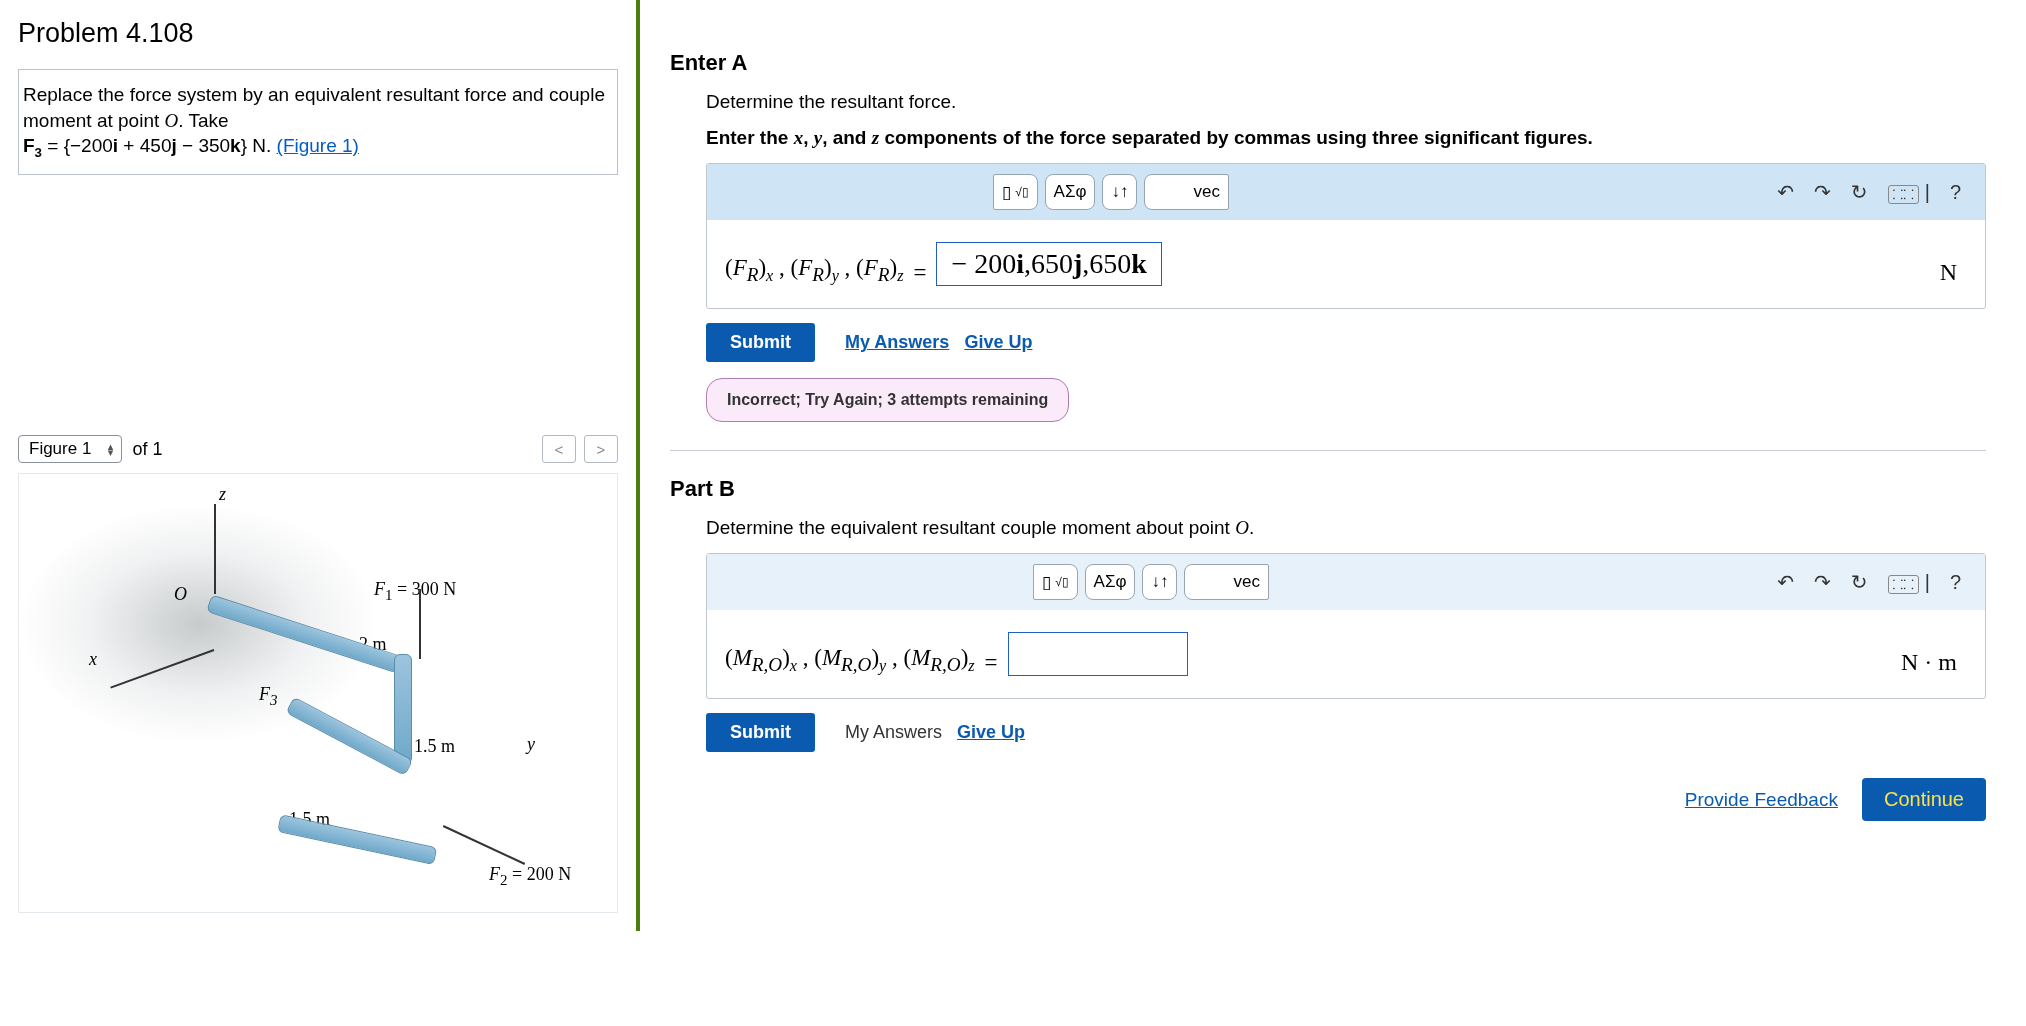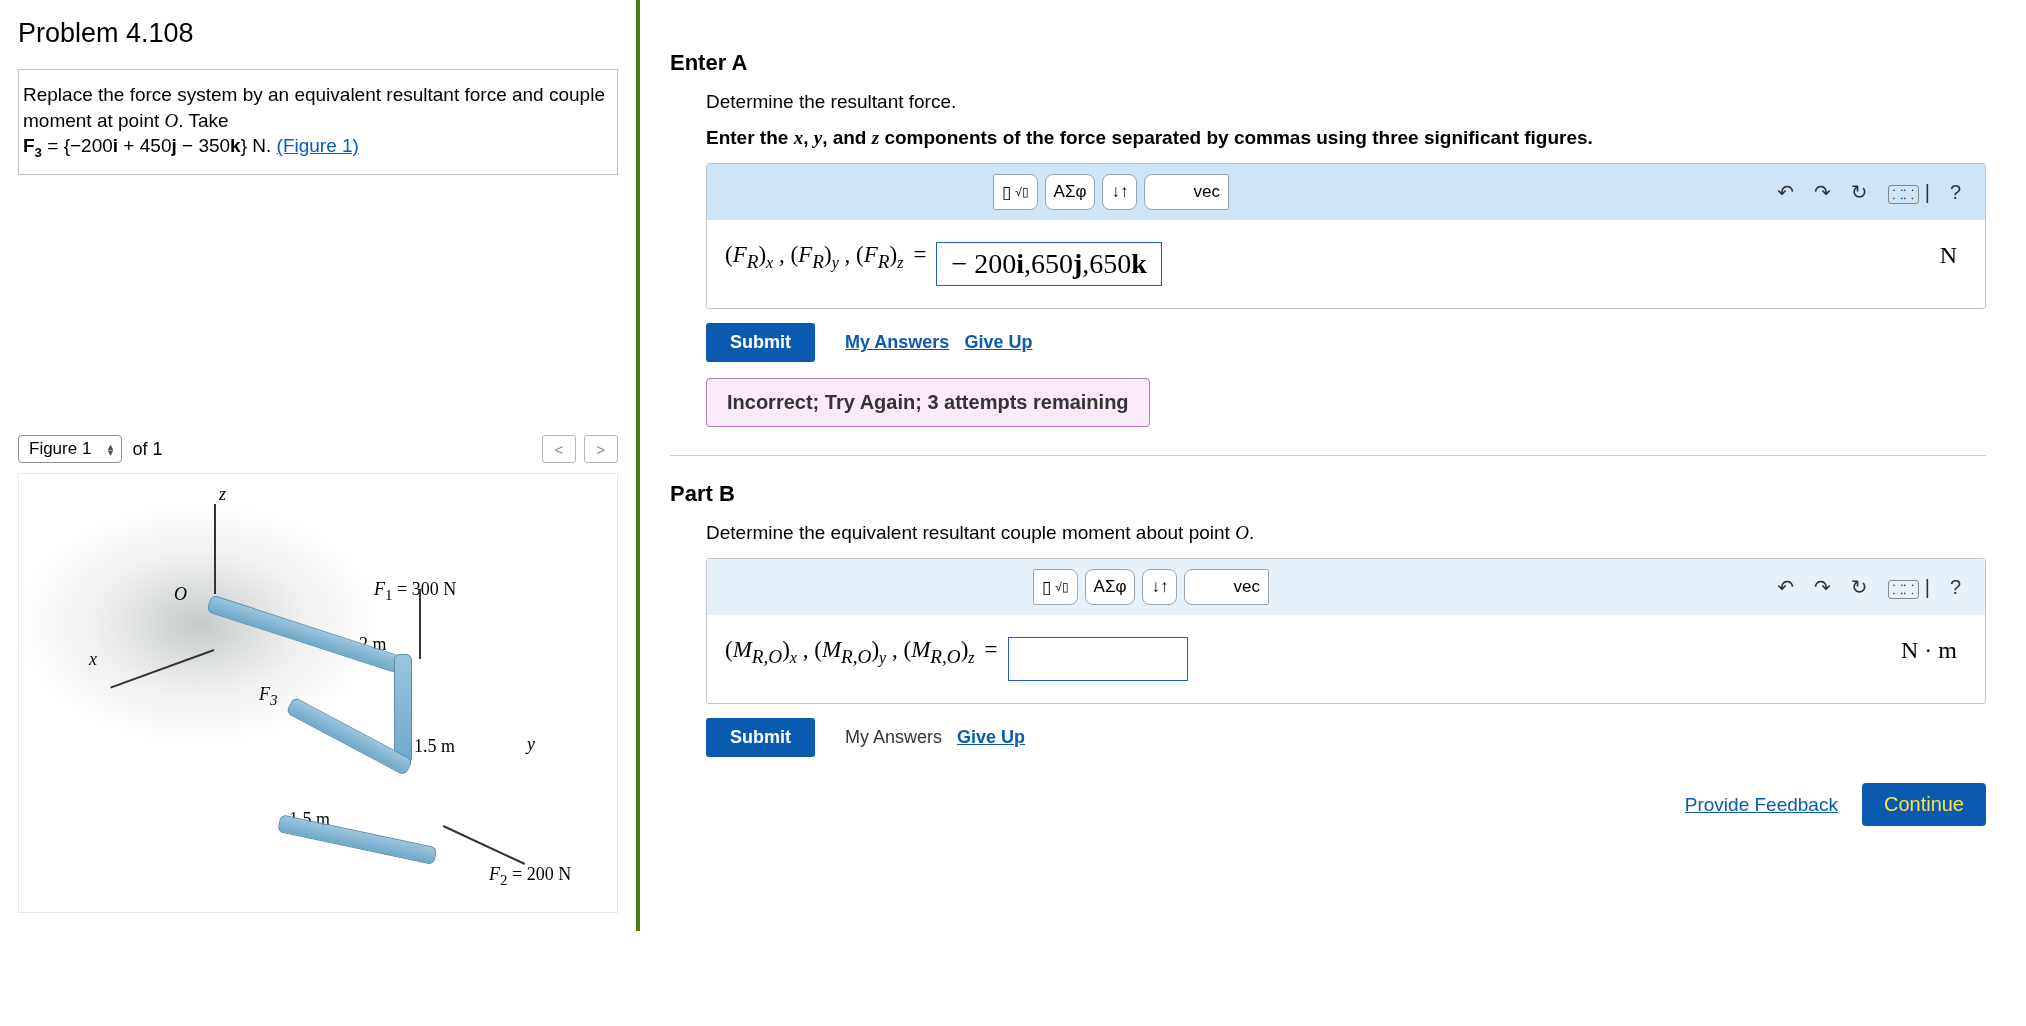--- a/index.html
+++ b/index.html
@@ -110,21 +110,21 @@
   }
   .tb-btn.grp { border-radius: 8px; margin-right: -1px; }
   .tb-btn.first { border-top-left-radius: 2px; border-bottom-left-radius: 2px; }
   .tb-btn.last { border-top-right-radius: 2px; border-bottom-right-radius: 2px; margin-right: 8px; padding-left: 48px;}
   .tb-icon { font-size: 20px; color: #333; padding: 4px 6px; cursor: pointer; }
   .tb-spacer { flex: 1; }
   .tb-kbd { border:1px solid #888; border-radius:3px; padding:1px 4px; font-size:13px; }
 
   .answer-row {
     display: flex;
-    align-items: flex-start;
+    align-items: flex-end;
     padding: 22px 18px;
     font-family: 'Times New Roman', serif;
     font-size: 23px;
   }
   .answer-row .lhs { font-style: normal; }
   .answer-row .eq { margin: 0 10px; }
   .ans-input {
     border: 1.5px solid #1f5fbf;
     height: 44px;
     min-width: 180px;
@@ -152,23 +152,23 @@
     font-weight: bold;
     cursor: pointer;
   }
   .link-b { color: #0a5bb0; text-decoration: underline; font-weight: bold; cursor: pointer; font-size: 18px; }
   .link-b.plain { font-weight: normal; }
 
   .feedback {
     margin: 16px 0 0 36px;
     border: 1.5px solid #b07bb6;
     background: #fbeafa;
-    border-radius: 4px;
+    border-radius: 16px;
     padding: 12px 20px;
-    font-size: 20px;
+    font-size: 16px;
     font-weight: bold;
     color: #333;
     display: inline-block;
   }
 
   hr.sep { margin: 28px 0 10px; border: none; border-top: 1px solid #c7cdd3; }
 
   .bottom-row {
     display: flex;
     justify-content: flex-end;

